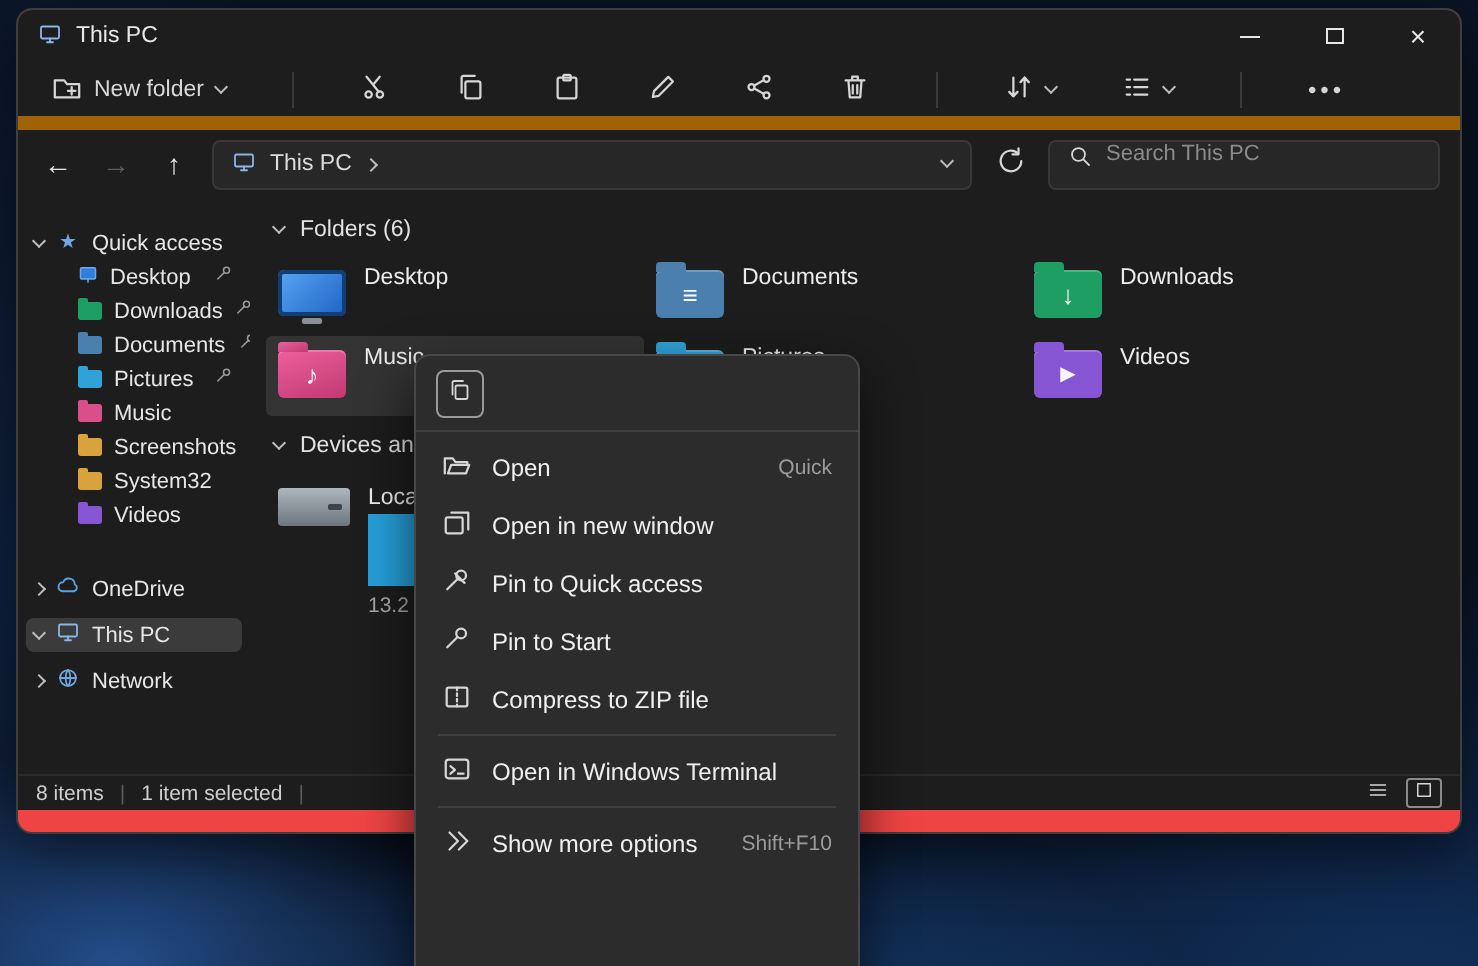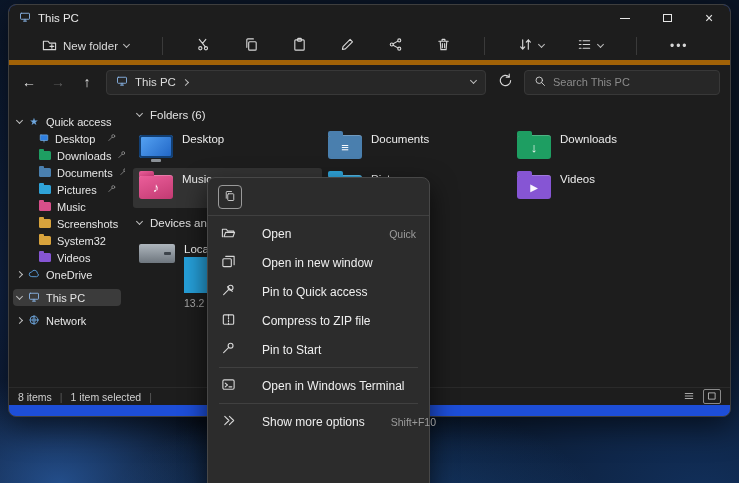--- a/index.html
+++ b/index.html
@@ -12,47 +12,47 @@
       radial-gradient(ellipse 520px 300px at 95% 102%, rgba(18,50,96,.9), transparent 70%),
       radial-gradient(ellipse 300px 500px at 0% 60%, rgba(20,45,90,.55), transparent 70%);
   }
   svg.ic{width:15px;height:15px;stroke:#d6d6d6;fill:none;stroke-width:1.2;stroke-linecap:round;stroke-linejoin:round;flex:none}
   svg.ic.sm{width:12px;height:12px}
   svg.ic.xs{width:10px;height:10px}
   .chevd,.chevr{width:5px;height:5px;border-right:1.2px solid #bdbdbd;border-bottom:1.2px solid #bdbdbd;display:inline-block;flex:none}
   .chevd{transform:rotate(45deg);margin-top:-3px}
   .chevr{transform:rotate(-45deg)}
   
-  .window{position:absolute;left:8px;top:4px;width:723px;height:413px;background:#1d4ed8;border:1px solid #3e3e3e;border-radius:8px;overflow:hidden;box-shadow:0 10px 30px rgba(0,0,0,.55)}
+  .window{position:absolute;left:8px;top:4px;width:723px;height:413px;background:#ef4444;border:1px solid #3e3e3e;border-radius:8px;overflow:hidden;box-shadow:0 10px 30px rgba(0,0,0,.55)}
   .titlebar{display:flex;align-items:center;height:26px;padding-left:10px;gap:7px;font-size:11.5px;background:#1d1d1d}
   .caption{display:flex;margin-left:auto;height:100%}
   .cbtn{width:42px;height:100%;display:flex;align-items:center;justify-content:center;color:#e6e6e6}
   .cbtn .minglyph{width:10px;height:1px;background:#e6e6e6;display:block}
   .cbtn .maxglyph{width:9px;height:8px;border:1px solid #e6e6e6;display:block}
   .cbtn.close{font-size:14px}
   
-  .toolbar{display:flex;align-items:center;height:34px;padding:0 26px;gap:19px;background:#1d1d1d;border-bottom:5px solid #a16207}
+  .toolbar{display:flex;align-items:center;height:34px;padding:0 10px;gap:19px;background:#1d1d1d;border-bottom:7px solid #a16207}
   .tbtn{display:flex;align-items:center;gap:6px;padding:5px 7px;border-radius:4px;font-size:11.5px;color:#d9d9d9}
   .tdiv{width:1px;height:18px;background:#3a3a3a;margin:0 7px}
   
   .navbar{display:flex;align-items:center;height:34px;padding:0 10px;gap:9px;background:#1d1d1d}
   .nbtn{font-size:14px;color:#e2e2e2;width:20px;text-align:center}
   .nbtn.disabled{color:#5d5d5d}
   .addr{flex:1;display:flex;align-items:center;gap:7px;height:25px;background:#272727;border:1px solid #383838;border-radius:4px;padding:0 9px;font-size:11.5px;color:#dcdcdc}
-  .search{width:196px;height:25px;background:#272727;border:1px solid #383838;border-radius:4px;display:flex;align-items:center;gap:7px;padding:0 9px}
+  .search{width:196px;height:25px;background:#272727;border:1px solid #383838;border-radius:4px;display:flex;align-items:flex-start;gap:7px;padding:0 9px}
   .search input{flex:1;background:transparent;border:none;outline:none;color:#cfcfcf;font-size:11px;min-width:0}
   .search input::placeholder{color:#8b8b8b}
   
   .main{position:absolute;top:94px;left:0;right:0;bottom:18px;display:flex;overflow:hidden;background:#1d1d1d}
   .side{width:116px;flex:none;padding-top:14px;font-size:11px;overflow:hidden}
   .srow{display:flex;align-items:center;gap:6px;height:17px;margin:0 4px;padding:0 4px;border-radius:4px;color:#e6e6e6;white-space:nowrap}
   .srow.child{padding-left:26px}
   .srow.sel{background:#3b3b3b}
   .srow .pin{margin-left:auto;flex:none}
-  .gap8{margin-top:0}.gap6{margin-top:6px}
+  .gap8{margin-top:20px}.gap6{margin-top:6px}
   .mf{width:12px;height:9px;border-radius:1.5px;position:relative;flex:none}
   .mf::before{content:"";position:absolute;top:-2.5px;left:0;width:5px;height:3px;border-radius:1px 1px 0 0;background:inherit}
   .star{color:#6fa8e0;font-size:10px;width:12px;text-align:center;flex:none}
   
   .content{flex:1;padding:8px 0 0 8px;position:relative;overflow:hidden}
   .shead{display:flex;align-items:center;gap:8px;font-size:11.5px;color:#e2e2e2;margin:2px 12px 0 4px}
   .grid{display:grid;grid-template-columns:repeat(3,189px);grid-auto-rows:40px;margin-top:7px}
   .tile{display:flex;gap:9px;padding:2px 6px;border-radius:3px;align-items:flex-start}
   .tile.selected{background:#333333}
   .tile .name{font-size:11.5px;color:#ececec;margin-top:3px}
@@ -74,21 +74,21 @@
   .statusbar{position:absolute;left:0;right:0;bottom:11px;height:18px;display:flex;align-items:center;gap:8px;padding:0 9px;font-size:10.5px;color:#cfcfcf;border-top:1px solid #2a2a2a;background:#1d1d1d}
   .statusbar .pipe{color:#5a5a5a}
   .vbtns{margin-left:auto;display:flex;gap:5px;align-items:center}
   .vbtn{width:18px;height:15px;display:flex;align-items:center;justify-content:center;border-radius:2px}
   .vbtn.active{border:1px solid #8a8a8a}
   
   .cmenu{position:absolute;left:207px;top:177px;width:223px;height:330px;background:#2c2c2c;border:1px solid #474747;border-radius:8px;box-shadow:0 10px 26px rgba(0,0,0,.65);z-index:10;padding-bottom:6px}
   .qrow{display:flex;align-items:center;gap:8px;padding:7px 10px 6px}
   .qbtn{width:24px;height:24px;border:1px solid #9a9a9a;border-radius:4px;display:flex;align-items:center;justify-content:center;background:#2c2c2c}
   .topline{height:1px;background:#404040;margin:0 0 3px}
-  .mrow{display:flex;align-items:center;gap:26px;height:29px;margin:0 5px;padding:0 8px;border-radius:4px;font-size:12px;color:#efefef;white-space:nowrap}
+  .mrow{display:flex;align-items:center;gap:10px;height:29px;margin:0 5px;padding:0 8px;border-radius:4px;font-size:12px;color:#efefef;white-space:nowrap}
   .mrow .sc{margin-left:auto;color:#9b9b9b;font-size:10.5px}
   .msep{height:1px;background:#404040;margin:3px 11px}
 </style>
 </head>
 <body>
 
 <div class="window">
 
   <div class="titlebar">
     <span><svg class="ic sm" viewBox="0 0 16 16" style="stroke:#8ab6e8">
@@ -393,34 +393,34 @@
   <div class="mrow">
     <span><svg class="ic" viewBox="0 0 16 16">
           <circle cx="10.2" cy="5" r="2.6"></circle>
           <path d="M8.3 6.9L2.8 12.4M7 4l5 5"></path>
         </svg></span>
     <span>Pin to Quick access</span>
     <span class="sc"></span>
   </div>
   <div class="mrow">
     <span><svg class="ic" viewBox="0 0 16 16">
+          <circle cx="10.2" cy="5" r="2.6"></circle>
+          <path d="M8.3 6.9L2.8 12.4"></path>
+        </svg></span>
+    <span>Pin to Start</span>
+    <span class="sc"></span>
+  </div>
+  <div class="mrow">
+    <span><svg class="ic" viewBox="0 0 16 16">
           <rect x="2.5" y="3" width="11" height="10" rx="1"></rect>
           <path d="M8 3v1.4M8 6v1.4M8 9v1.4M8 12v1"></path>
         </svg></span>
     <span>Compress to ZIP file</span>
     <span class="sc"></span>
   </div>
-  <div class="mrow">
-    <span><svg class="ic" viewBox="0 0 16 16">
-          <circle cx="10.2" cy="5" r="2.6"></circle>
-          <path d="M8.3 6.9L2.8 12.4"></path>
-        </svg></span>
-    <span>Pin to Start</span>
-    <span class="sc"></span>
-  </div>
   <div class="msep"></div>
   <div class="mrow">
     <span><svg class="ic" viewBox="0 0 16 16">
           <rect x="2" y="3" width="12" height="10" rx="1.5"></rect>
           <path d="M4.5 6.5l2.4 2-2.4 2M8.5 10.5h3"></path>
         </svg></span>
     <span>Open in Windows Terminal</span>
     <span class="sc"></span>
   </div>
   <div class="msep"></div>

